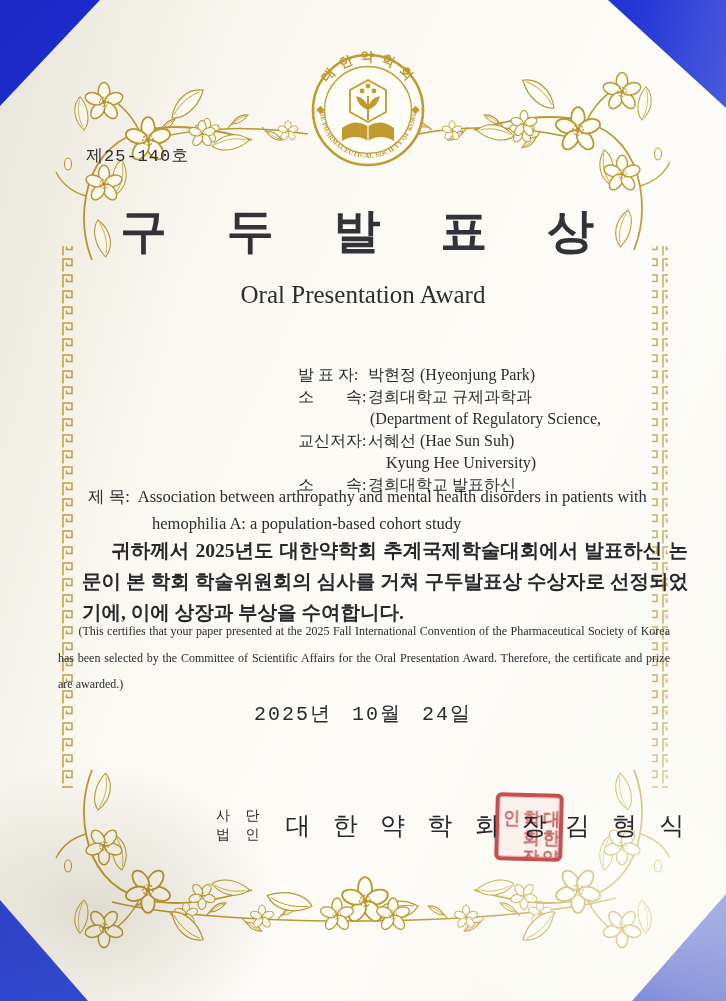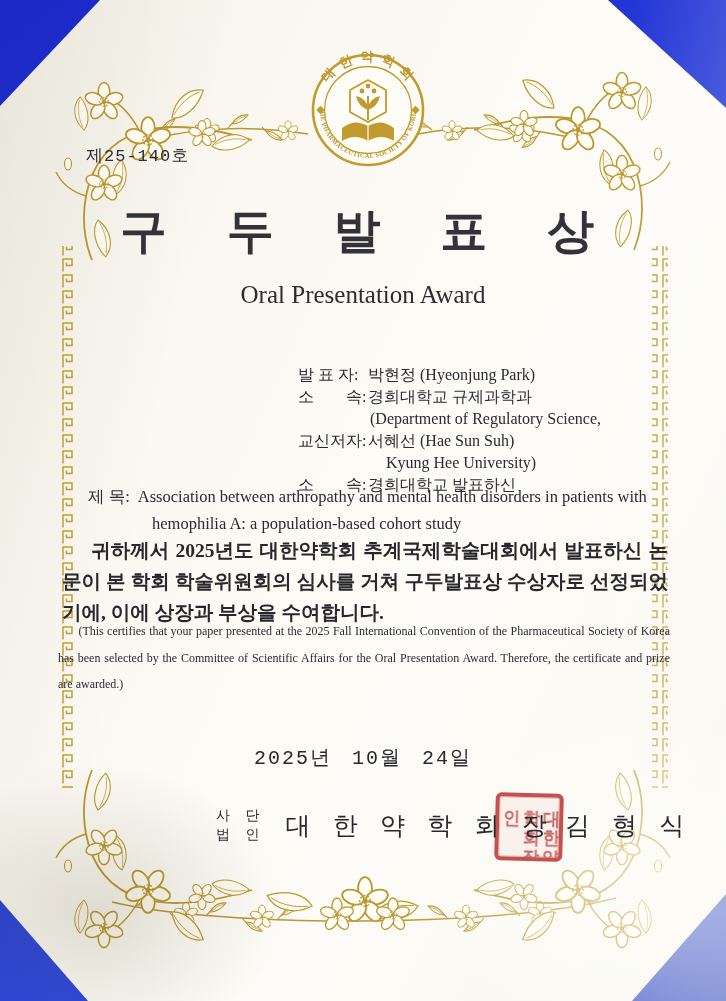--- a/index.html
+++ b/index.html
@@ -24,24 +24,24 @@
     font-size:25px;font-weight:normal;color:#2c2c31;}
   .recipient{position:absolute;left:298px;top:328px;font-size:16px;line-height:22px;color:#2b2b30;margin-top:36px;}
   .r-row{white-space:nowrap;}
   .r-label{display:inline-block;min-width:70px;}
   .r-row.indent1{margin-left:72px;}
   .r-row.indent2{margin-left:88px;}
   .paper-title{position:absolute;left:88px;top:483px;width:562px;font-size:16.5px;
     line-height:27px;color:#2b2b30;padding-left:64px;text-indent:-64px;}
   .pt-label{margin-right:8px;}
   .body-ko{position:absolute;left:62px;top:535px;width:606px;margin:0;font-size:19.5px;
-    line-height:31px;text-align:justify;text-indent:1.5em;font-weight:600;color:#27272c;}
+    line-height:31px;text-align:justify;text-indent:1.5em;font-weight:600;color:#27272c;padding-left:20px;}
   .body-en{position:absolute;left:58px;top:618px;width:612px;margin:0;font-size:12px;
     line-height:26.5px;text-align:justify;text-indent:1.7em;color:#2b2b30;}
-  .date{position:absolute;left:0;right:0;top:744px;text-align:center;font-size:20px;
+  .date{position:absolute;left:0;right:0;top:700px;text-align:center;font-size:20px;
     word-spacing:6px;letter-spacing:2px;color:#28282d;
     font-family:"Liberation Mono","DejaVu Sans Mono",monospace;}
   .sig-row{position:absolute;left:216px;top:806px;display:flex;align-items:center;}
   .org-type{font-size:14px;line-height:19px;letter-spacing:4px;word-spacing:4px;color:#2b2b30;margin-right:22px;}
   .signer{font-size:25px;letter-spacing:8px;color:#27272c;white-space:nowrap;}
   .signer .gap{display:inline-block;width:10px;}
   .stamp{position:absolute;left:495px;top:793px;width:68px;height:68px;z-index:8;
     border:4px solid #c4504f;border-radius:6px;background:rgba(238,185,183,.14);
     box-shadow:inset 0 0 0 1px rgba(196,80,79,.35);transform:rotate(1.5deg);
     overflow:hidden;box-sizing:border-box;}

